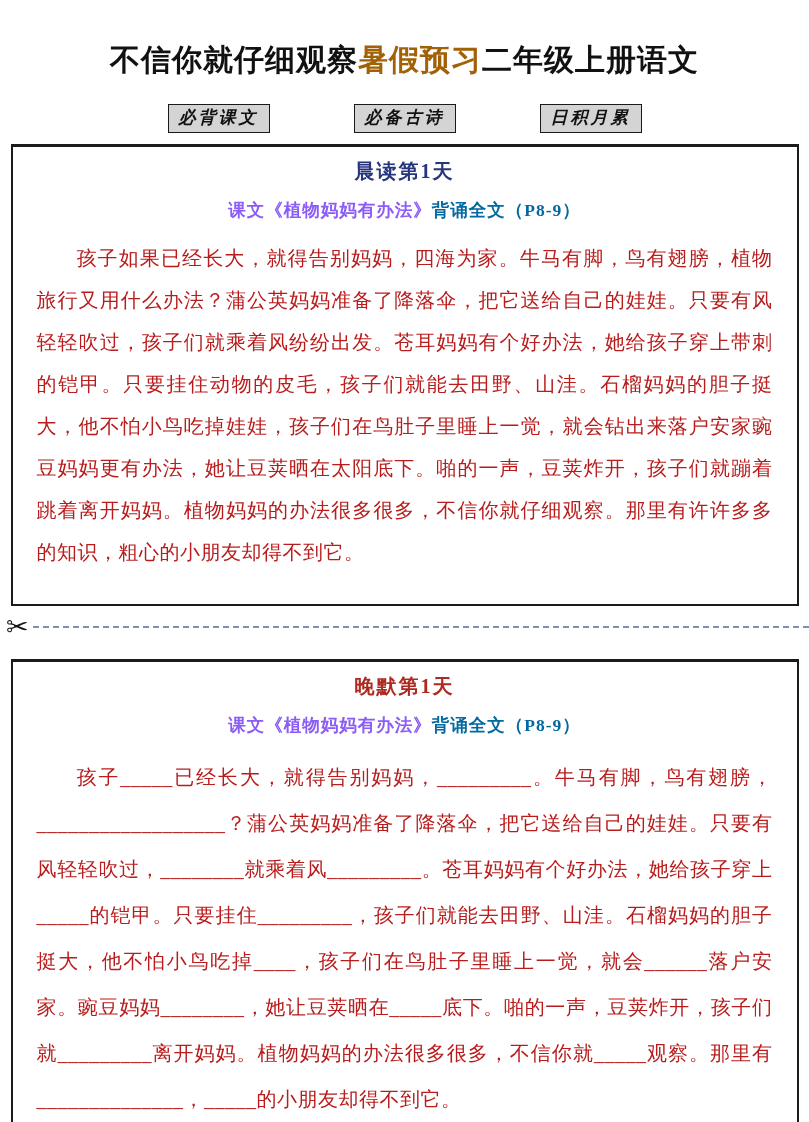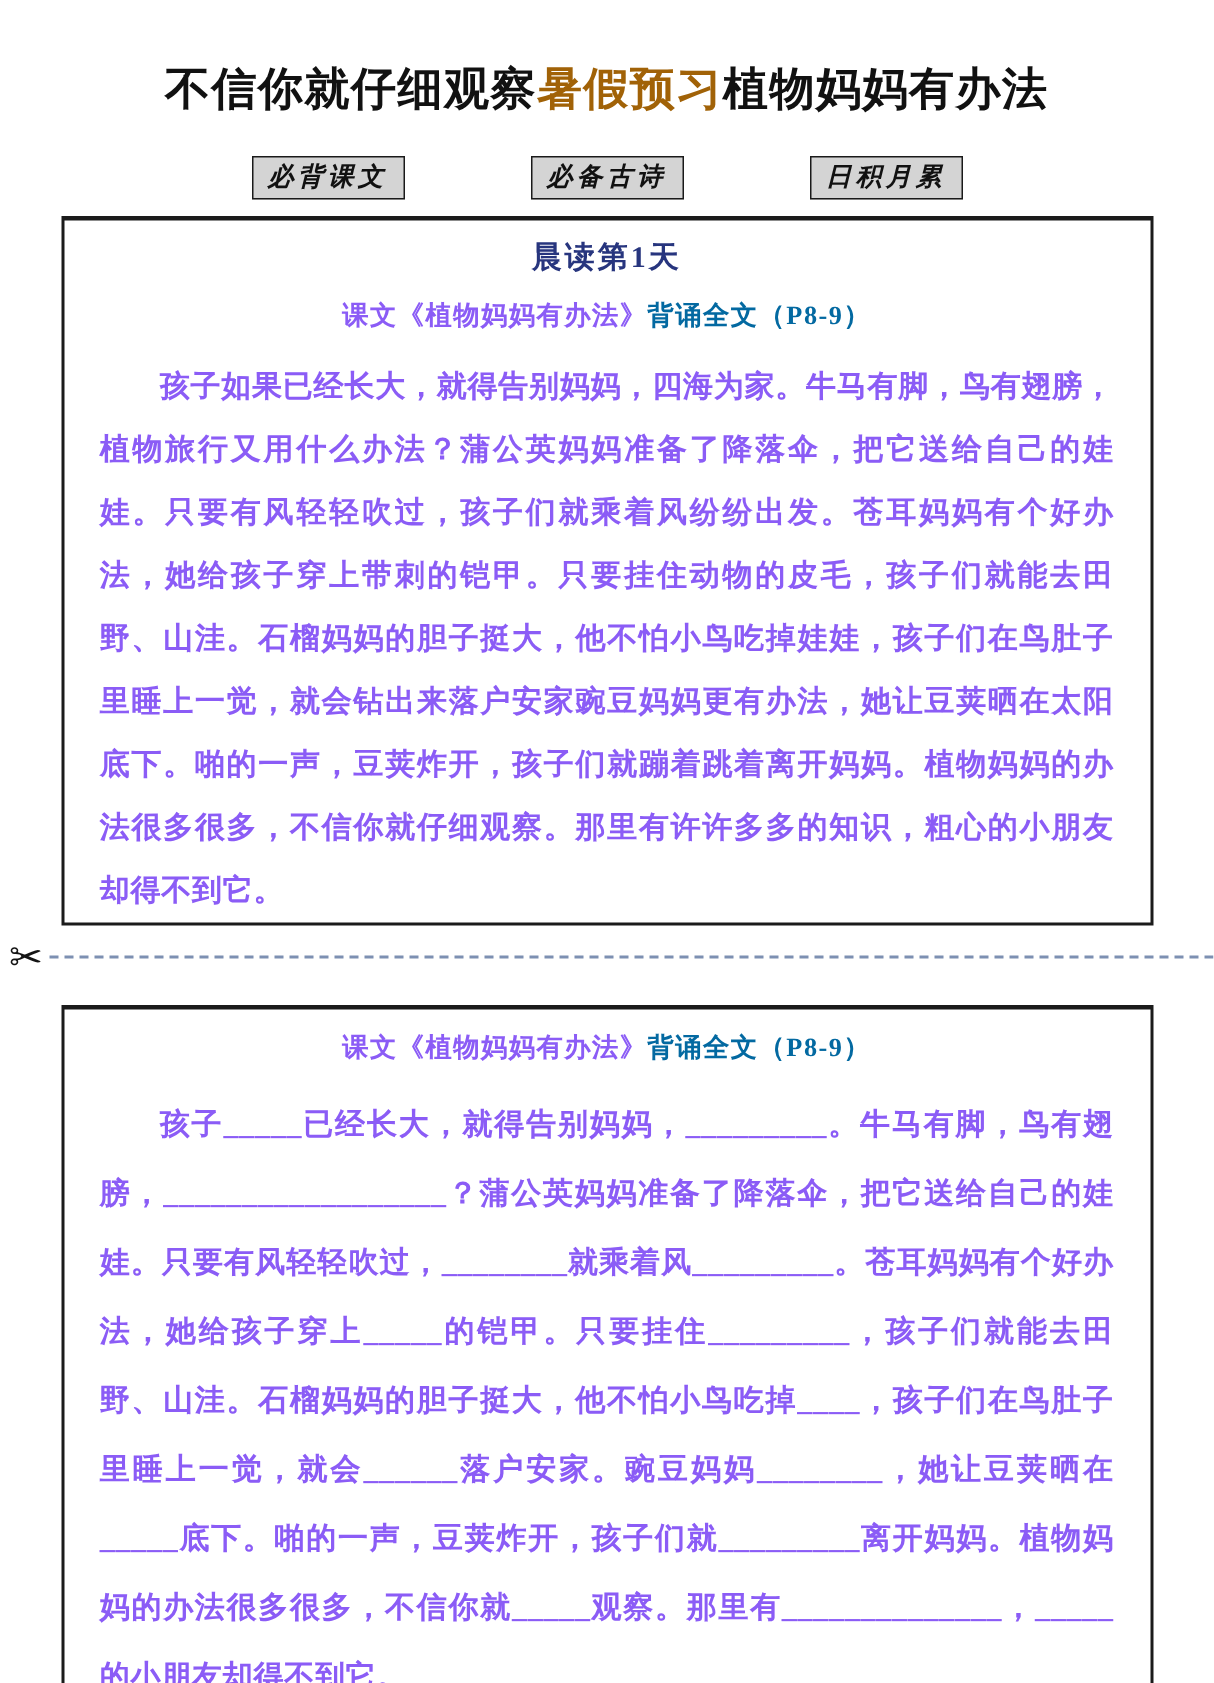--- a/index.html
+++ b/index.html
@@ -39,21 +39,21 @@
     font-size: 17px;
     font-weight: 700;
     letter-spacing: 3px;
     line-height: 22px;
     cursor: pointer;
     font-family: "Liberation Serif", serif;
     font-style: italic;
   }
   
   .card {
-    width: 728px;
+    width: 788px;
     margin: 11px auto 0 auto;
     border: 2px solid #1b1b1b;
     border-top-width: 3px;
     box-sizing: border-box;
     padding: 0 24px;
     background: #ffffff;
   }
   .card-header {
     margin-top: 11px;
     text-align: center;
@@ -68,22 +68,22 @@
     text-align: center;
     font-size: 17.5px;
     font-weight: 700;
     letter-spacing: 1px;
   }
   .subtitle-blue { color: #8b5cf6; }
   .subtitle-red  { color: #0369a1; }
   .card-body {
     margin-top: 15px;
     font-size: 20px;
-    font-weight: 700;
-    color: #8b5cf6;
+    font-weight: 400;
+    color: #b91c1c;
     text-align: justify;
     text-indent: 2em;
     letter-spacing: 0.5px;
   }
   .morning-card { min-height: 462px; }
   .morning-card .card-body { line-height: 42px; }
   .evening-card { min-height: 458px; }
   .evening-card .card-body { line-height: 46px; margin-top: 17px; }
   
   .cut-line {
@@ -104,21 +104,21 @@
     border: none;
     border-top: 2px dashed #7d90b2;
     margin: 0 0 0 4px;
     height: 0;
   }
 </style>
 </head>
 <body>
 
 <div class="page-title">
-  <span>不信你就仔细观察</span><span class="title-red">暑假预习</span><span>植物妈妈有办法</span>
+  <span>不信你就仔细观察</span><span class="title-red">暑假预习</span><span>二年级上册语文</span>
 </div>
 
 <div class="tabs">
   <div class="tab">必背课文</div>
   <div class="tab">必备古诗</div>
   <div class="tab">日积月累</div>
 </div>
 
 <div class="card morning-card">
   <div class="card-header header-blue">晨读第1天</div>
@@ -127,17 +127,18 @@
   </div>
   <div class="card-body">孩子如果已经长大，就得告别妈妈，四海为家。牛马有脚，鸟有翅膀，植物旅行又用什么办法？蒲公英妈妈准备了降落伞，把它送给自己的娃娃。只要有风轻轻吹过，孩子们就乘着风纷纷出发。苍耳妈妈有个好办法，她给孩子穿上带刺的铠甲。只要挂住动物的皮毛，孩子们就能去田野、山洼。石榴妈妈的胆子挺大，他不怕小鸟吃掉娃娃，孩子们在鸟肚子里睡上一觉，就会钻出来落户安家豌豆妈妈更有办法，她让豆荚晒在太阳底下。啪的一声，豆荚炸开，孩子们就蹦着跳着离开妈妈。植物妈妈的办法很多很多，不信你就仔细观察。那里有许许多多的知识，粗心的小朋友却得不到它。</div>
 </div>
 
 <div class="cut-line">
   <span class="scissors">✂</span>
   <hr class="dash-rule">
 </div>
 
 <div class="card evening-card">
+  <div class="card-header header-red">晚默第1天</div>
   <div class="card-subtitle">
     <span class="subtitle-blue">课文《植物妈妈有办法》</span><span class="subtitle-red">背诵全文（P8-9）</span>
   </div>
   <div class="card-body">孩子_____已经长大，就得告别妈妈，_________。牛马有脚，鸟有翅膀，__________________？蒲公英妈妈准备了降落伞，把它送给自己的娃娃。只要有风轻轻吹过，________就乘着风_________。苍耳妈妈有个好办法，她给孩子穿上_____的铠甲。只要挂住_________，孩子们就能去田野、山洼。石榴妈妈的胆子挺大，他不怕小鸟吃掉____，孩子们在鸟肚子里睡上一觉，就会______落户安家。豌豆妈妈________，她让豆荚晒在_____底下。啪的一声，豆荚炸开，孩子们就_________离开妈妈。植物妈妈的办法很多很多，不信你就_____观察。那里有______________，_____的小朋友却得不到它。</div>
 </div>
 
 </body></html>

